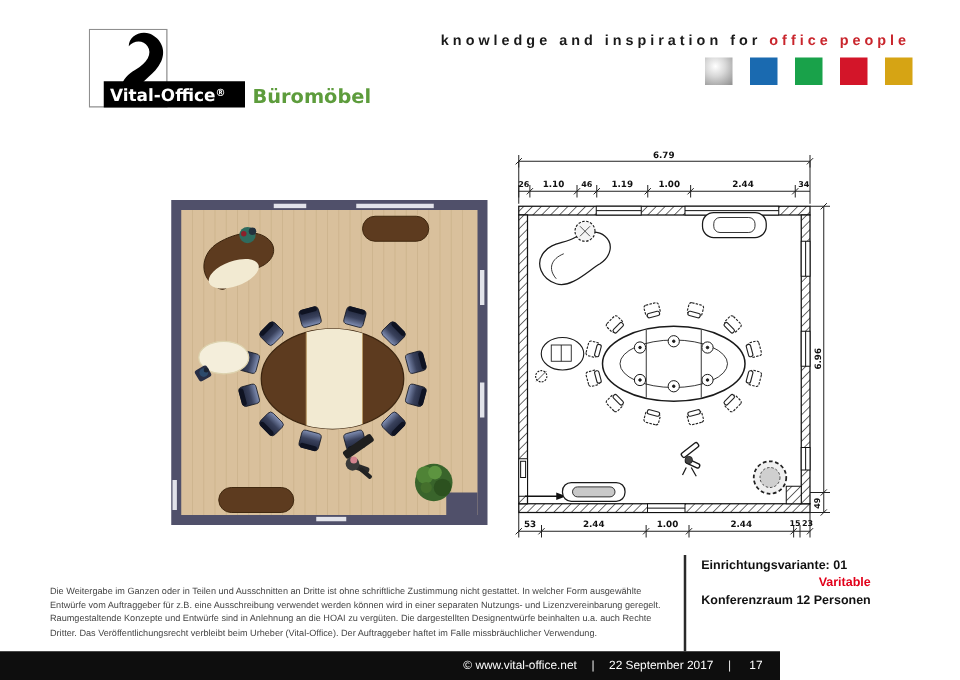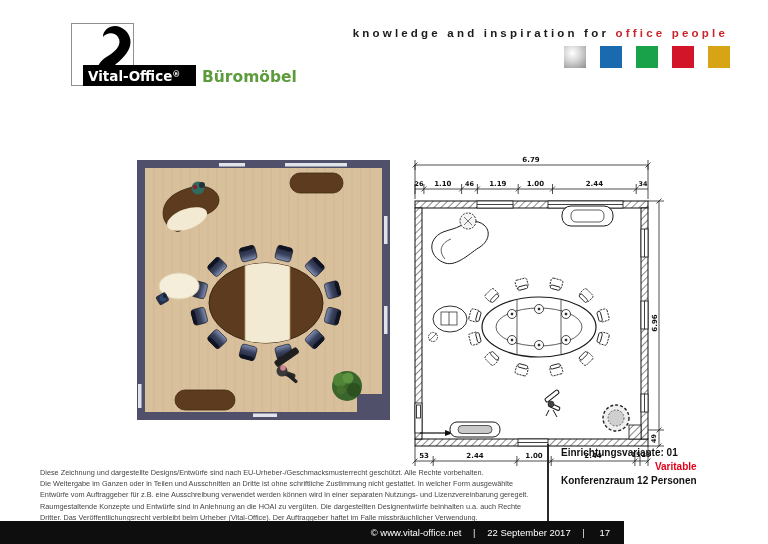--- a/index.html
+++ b/index.html
@@ -10,21 +10,21 @@
   
   .logo{left:42px;top:23px;margin-left:29px;}
   .tagline{top:27px;right:40px;font-size:11.5px;font-weight:bold;letter-spacing:3.2px;white-space:nowrap;color:#1a1a1a;}
   .tagline .hl{color:#c9252c;}
   .palette{top:46px;right:38px;display:flex;gap:14px;}
   .sq{width:22px;height:22px;}
   .sq.silver{background:radial-gradient(circle at 38% 32%, #ffffff 0%, #d8d8d8 40%, #8d8d8d 100%);}
 
   
   .render-wrap{left:135px;top:158px;}
-  .plan-wrap{left:405px;top:115px;margin-top:36px;}
+  .plan-wrap{left:405px;top:115px;}
 
   
   .disclaimer{left:40px;top:467px;width:510px;font-size:7.3px;line-height:11.2px;color:#454545;}
   .vline{left:547px;top:444px;width:1.5px;height:77px;background:#2a2a2a;}
   .info{left:561px;top:446px;font-size:10px;font-weight:bold;line-height:14px;color:#111;}
   .info .red{color:#e2001a;text-align:right;}
   .bar{left:0;top:521px;width:624px;height:23px;background:#0e0e0e;color:#fff;
        font-size:9.5px;line-height:23px;text-align:right;padding-right:0;box-sizing:border-box;}
   .bar span{display:inline-block;}
   .bar .sep{margin:0 9px;color:#e8e8e8;}
@@ -406,21 +406,20 @@
     <line x1="251.5" y1="52.5" x2="256.5" y2="47.5"></line>
         <line x1="251.5" y1="281.5" x2="256.5" y2="276.5"></line>
         <line x1="251.5" y1="297.5" x2="256.5" y2="292.5"></line>
   </g>
   <text class="dim" transform="rotate(-90 251.5 172)" x="251.5" y="172" text-anchor="middle">6.96</text>
   <text class="dim-sm" transform="rotate(-90 251 287.5)" x="251" y="287.5" text-anchor="middle">49</text>
 </svg>
 </div>
 
 <div class="abs disclaimer">
-  <div>Diese Zeichnung und dargestellte Designs/Entwürfe sind nach EU-Urheber-/Geschmacksmusterrecht geschützt. Alle Rechte vorbehalten.</div>
   <div>Die Weitergabe im Ganzen oder in Teilen und Ausschnitten an Dritte ist ohne schriftliche Zustimmung nicht gestattet. In welcher Form ausgewählte</div>
   <div>Entwürfe vom Auftraggeber für z.B. eine Ausschreibung verwendet werden können wird in einer separaten Nutzungs- und Lizenzvereinbarung geregelt.</div>
   <div>Raumgestaltende Konzepte und Entwürfe sind in Anlehnung an die HOAI zu vergüten. Die dargestellten Designentwürfe beinhalten u.a. auch Rechte</div>
   <div>Dritter. Das Veröffentlichungsrecht verbleibt beim Urheber (Vital-Office). Der Auftraggeber haftet im Falle missbräuchlicher Verwendung.</div>
 </div>
 
 <div class="abs vline"></div>
 
 <div class="abs info">
   <div>Einrichtungsvariante: 01</div>

